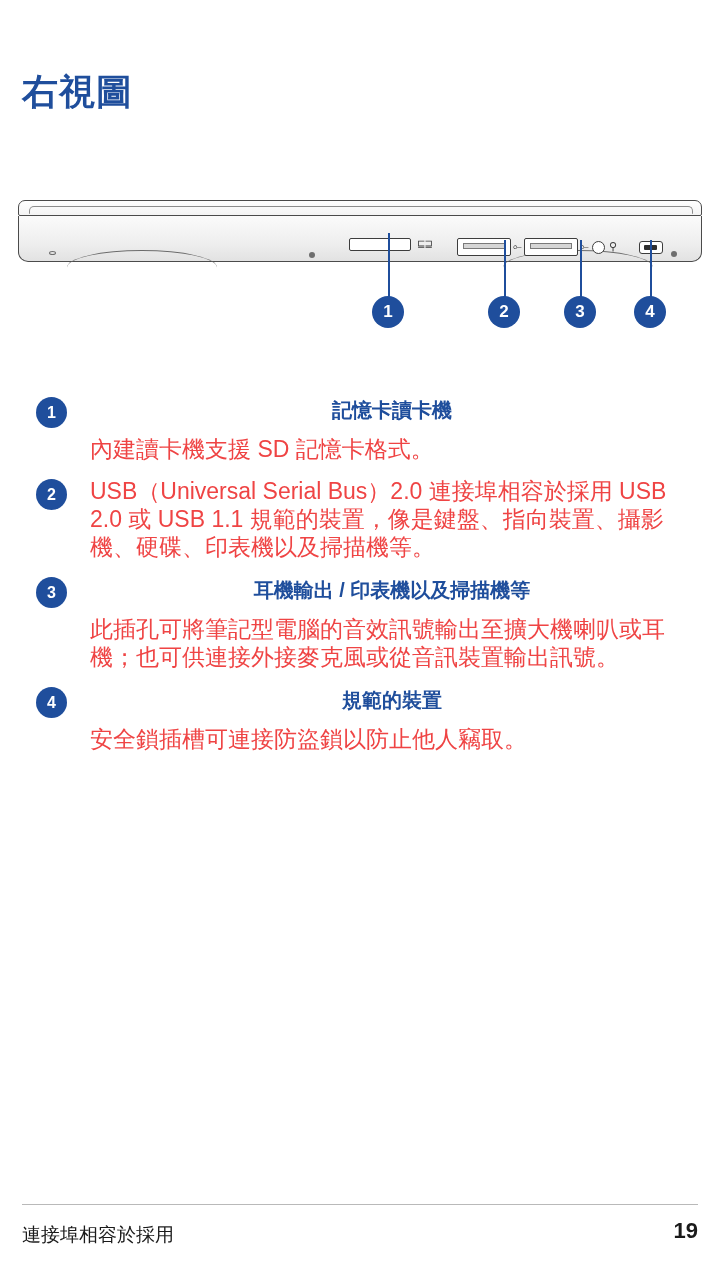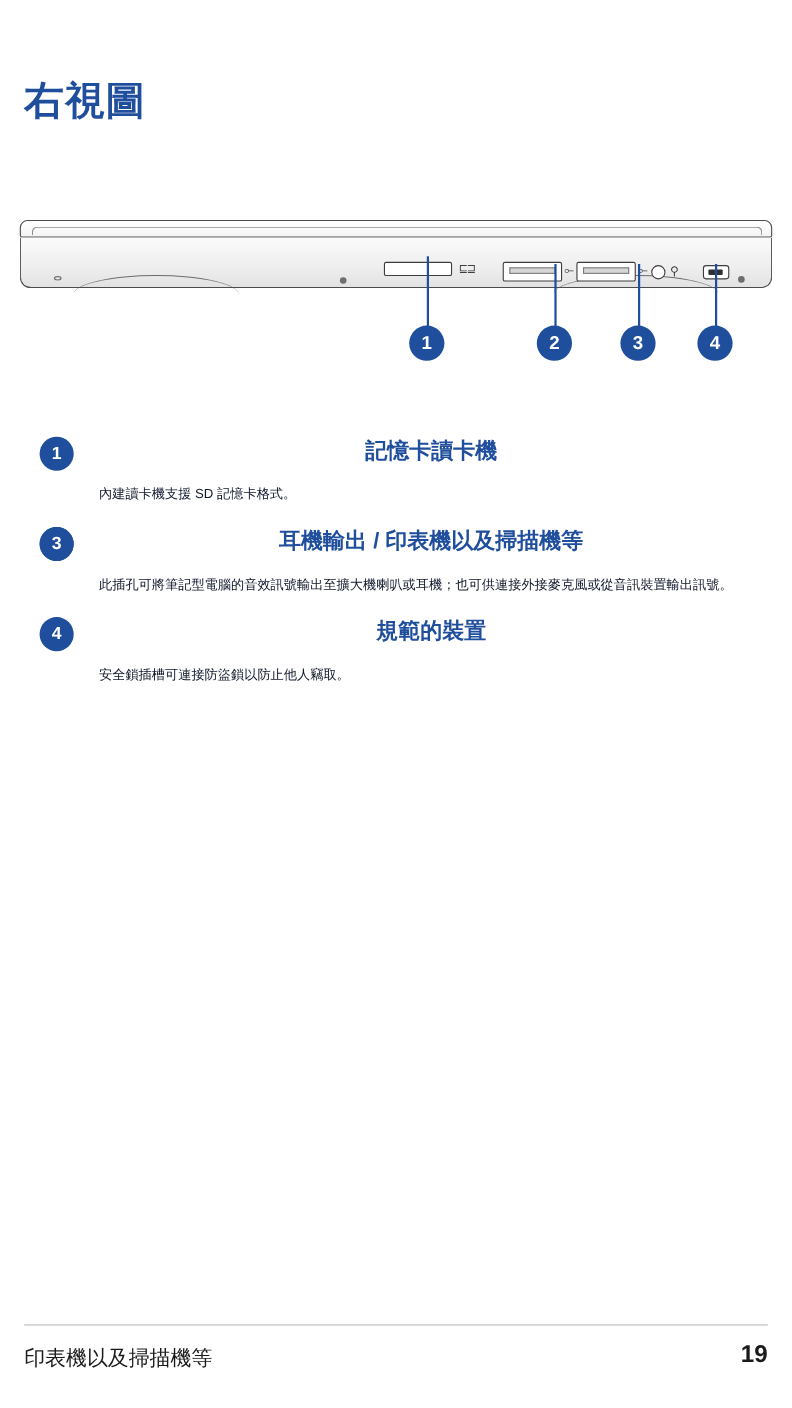--- a/index.html
+++ b/index.html
@@ -272,23 +272,23 @@
   }
   .item-title {
     font-size: 20px;
     font-weight: bold;
     color: #1f4e9c;
     line-height: 30px;
     margin: 0 0 10px 0;
     text-align: center;
   }
   .item-body {
-    font-size: 12px;
+    font-size: 23px;
     line-height: 28px;
-    color: #0f172a;
+    color: #ef4444;
     margin: 0;
   }
 
   
   .footer-rule {
     position: absolute;
     left: 22px;
     top: 1204px;
     width: 676px;
     height: 1px;
@@ -360,33 +360,34 @@
   <div class="items">
 
     <div class="item">
       <div class="item-badge">1</div>
       <p class="item-title">記憶卡讀卡機</p>
       <p class="item-body">內建讀卡機支援 SD 記憶卡格式。</p>
     </div>
 
     <div class="item">
       <div class="item-badge">2</div>
+      <p class="item-body">USB（Universal Serial Bus）2.0 連接埠相容於採用 USB 2.0 或 USB 1.1 規範的裝置，像是鍵盤、指向裝置、攝影機、硬碟、印表機以及掃描機等。</p>
     </div>
 
     <div class="item">
       <div class="item-badge">3</div>
       <p class="item-title">耳機輸出 / 印表機以及掃描機等</p>
       <p class="item-body">此插孔可將筆記型電腦的音效訊號輸出至擴大機喇叭或耳機；也可供連接外接麥克風或從音訊裝置輸出訊號。</p>
     </div>
 
     <div class="item">
       <div class="item-badge">4</div>
       <p class="item-title">規範的裝置</p>
       <p class="item-body">安全鎖插槽可連接防盜鎖以防止他人竊取。</p>
     </div>
 
   </div>
 
   <div class="footer-rule"></div>
-  <div class="footer-left">印表機以及掃描機等</div>
+  <div class="footer-left">連接埠相容於採用</div>
   <div class="footer-right">19</div>
 
 </div>
 
 </body></html>

